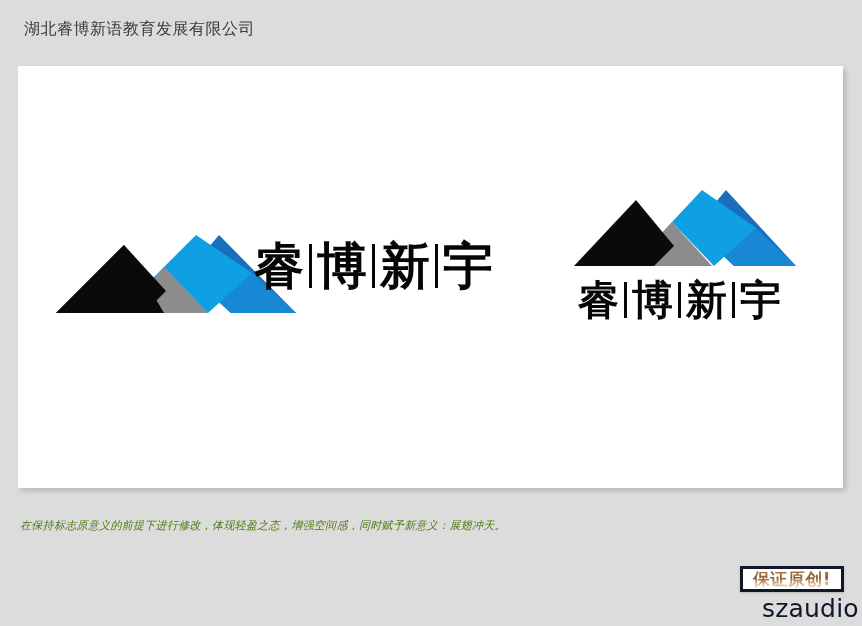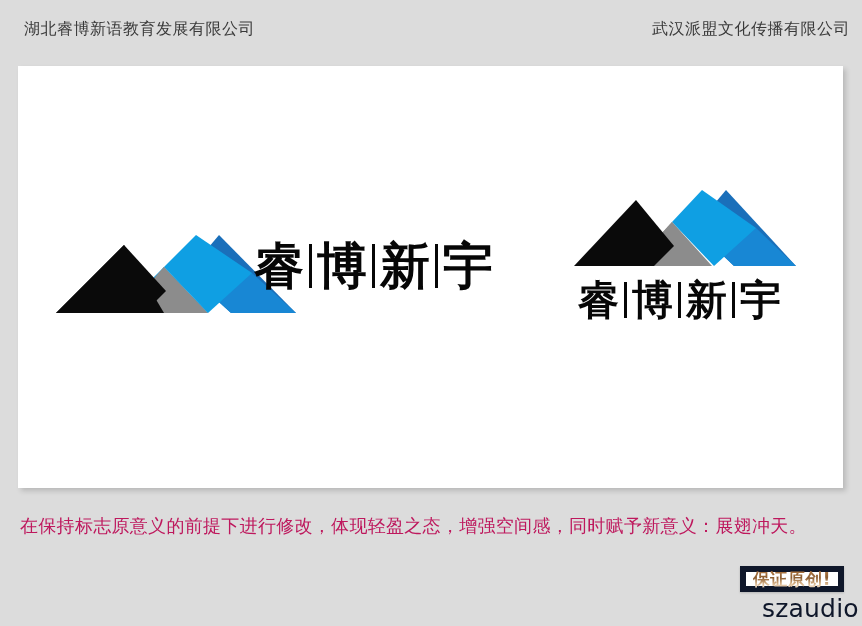--- a/index.html
+++ b/index.html
@@ -124,43 +124,44 @@
   .logo-vertical  .wm-sep { height: 36px; margin: 0 5px; }
 
   
   .description {
     position: absolute;
     left: 20px;
     top: 512px;
     width: 828px;
   }
   .description p {
-    font-size: 18px;
-    color: #be185d;
+    font-size: 11px;
+    color: #4d7c0f;
     line-height: 27px;
     letter-spacing: 0.3px;
+    font-style: italic;
   }
 
   
   .watermark {
     position: absolute;
     left: 740px;
     top: 566px;
     width: 122px;
     height: 60px;
   }
 
   .wm-badge {
     position: absolute;
     left: 0;
     top: 0;
     width: 104px;
     height: 26px;
     background: #ffffff;
-    border: 6px solid #0f172a;
+    border: 3px solid #0f172a;
     display: flex;
     align-items: center;
     justify-content: center;
     box-shadow: 0 1px 2px rgba(0,0,0,0.18);
   }
   .wm-badge-text {
     font-size: 17px;
     font-weight: bold;
     line-height: 1;
     letter-spacing: 0.5px;
@@ -179,21 +180,20 @@
     color: #0f172a;
     line-height: 1;
     letter-spacing: 0.2px;
   }
 </style>
 </head>
 <body>
 
 <div class="header">
   <div class="header-title">湖北睿博新语教育发展有限公司</div>
-  <div class="header-title">武汉派盟文化传播有限公司</div>
 </div>
 
 <div class="card">
 
   <div class="logo-horizontal">
 
     <div class="mark">
       <svg width="240" height="82" viewBox="0 0 240 82" xmlns="http://www.w3.org/2000/svg">
 
         <polygon points="131,42 163,4 240,82 175,82" fill="#1a6fba"></polygon>

